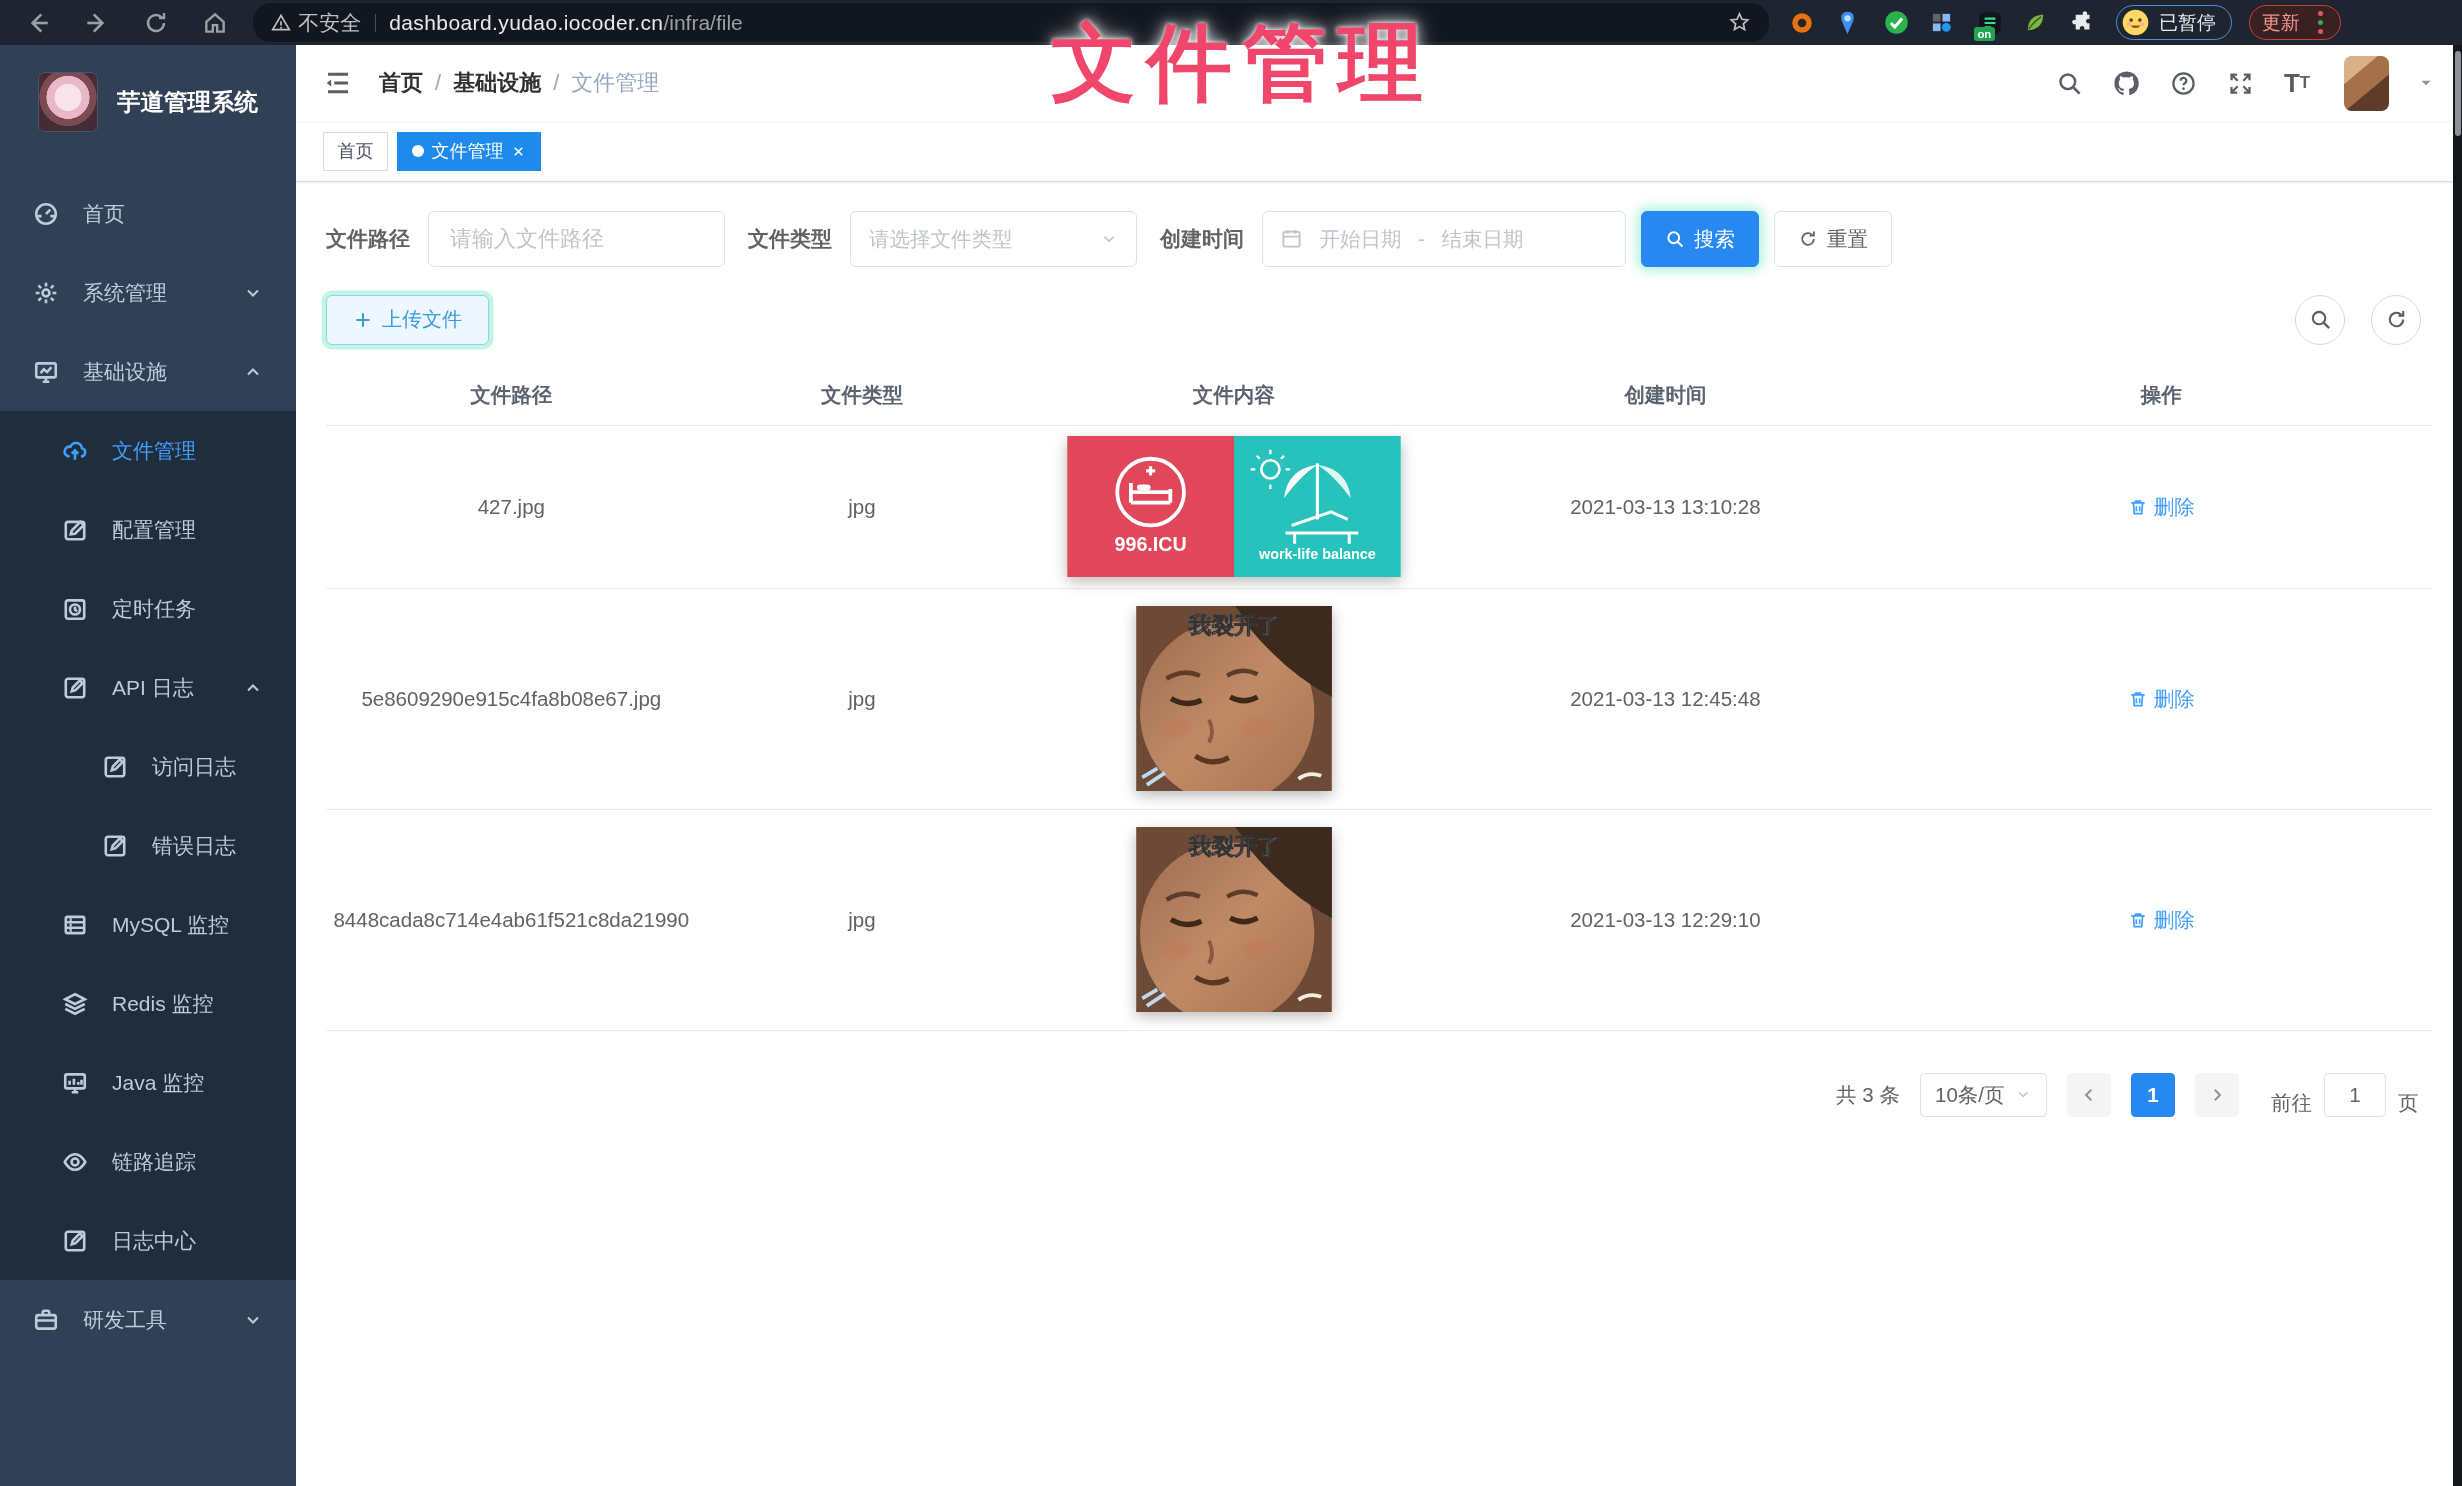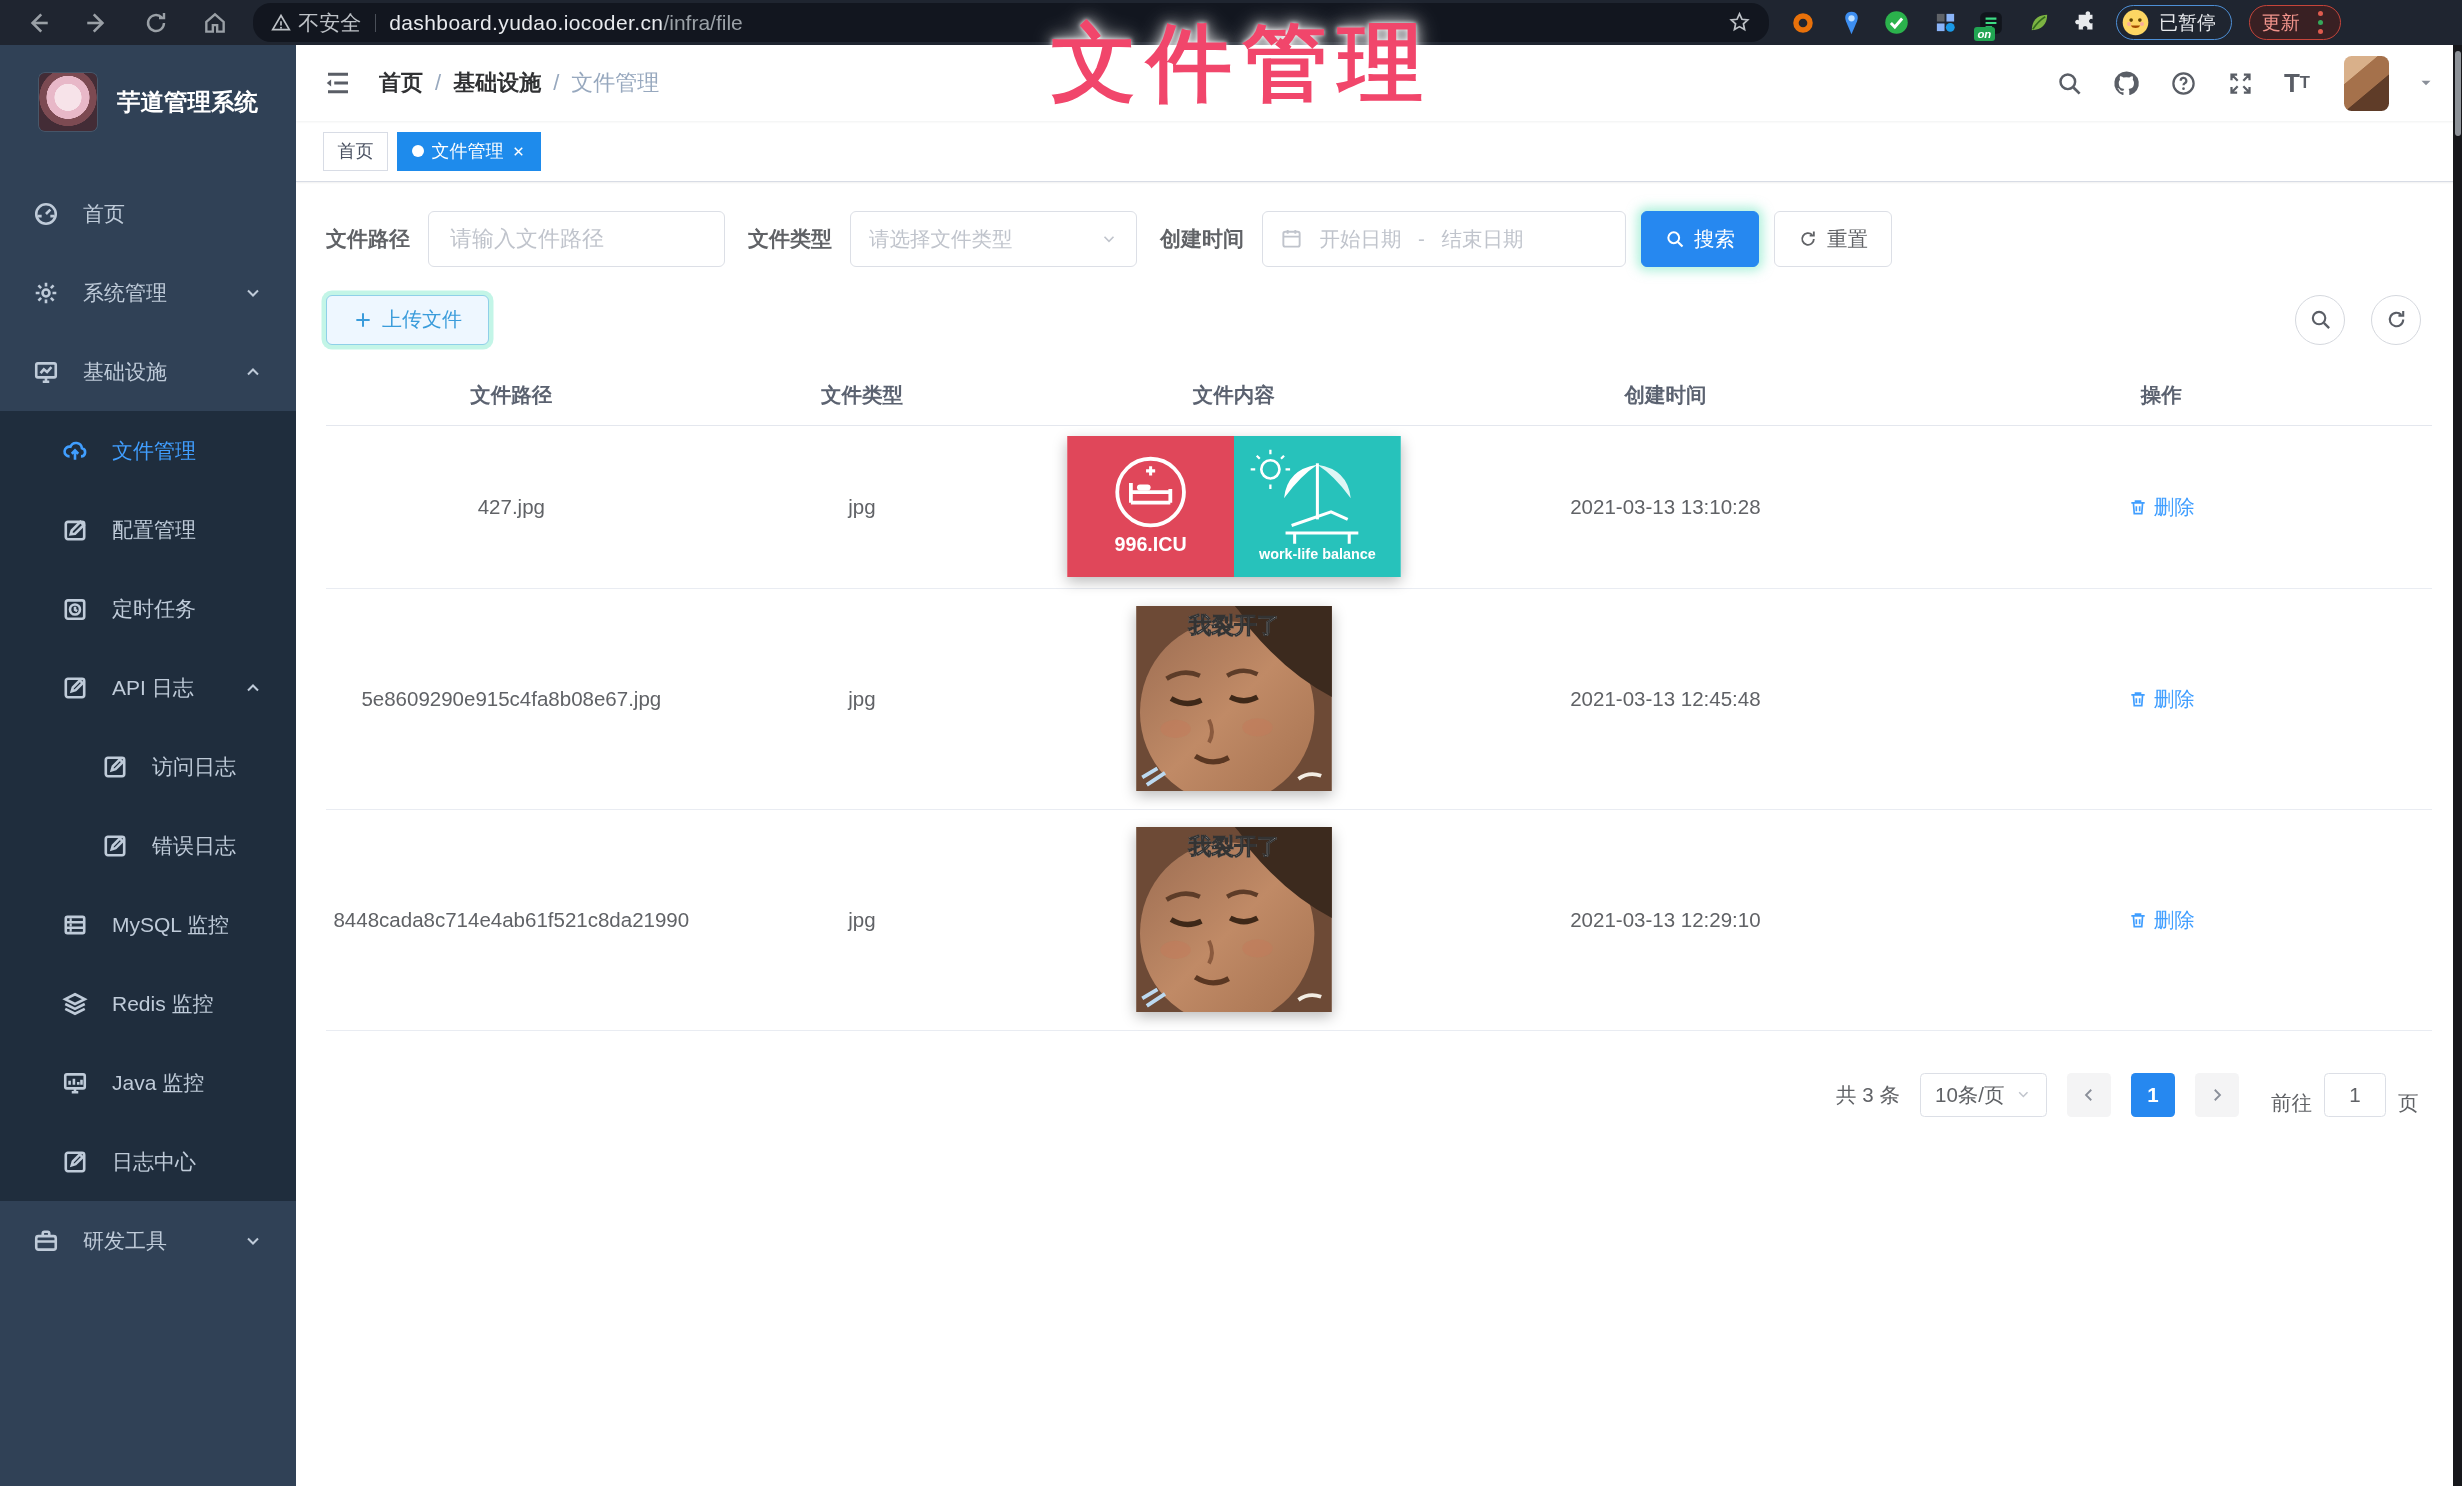--- a/index.html
+++ b/index.html
@@ -11,21 +11,21 @@
   .browser-bar { position:absolute; top:0; left:0; width:2462px; height:45px; background:#1f2530; display:flex; align-items:center; padding:0 10.6px; z-index:50; }
   .bb-nav { display:flex; align-items:center; gap:29px; margin-left:12px; color:#9aa0a6; }
   .bb-btn { width:30px; height:30px; display:flex; align-items:center; justify-content:center; }
   .url-pill { margin-left:23px; height:39px; flex:0 0 1516px; background:#12161f; border-radius:18px; display:flex; align-items:center; padding:0 18px; color:#e8eaed; }
   .url-sec { color:#bdc1c6; display:flex; align-items:center; gap:7.6px; }
   .url-div { width:0.8px; height:18px; background:#4a4f58; margin:0 13.6px; }
   .url-host { color:#e8eaed; letter-spacing:0.4px; }
   .url-path { color:#9aa0a6; }
   .url-star { margin-left:auto; }
   .ext-row { display:flex; align-items:center; gap:20px; margin-left:20px; }
-  .ext-ic { width:27px; height:27px; display:flex; align-items:center; justify-content:flex-end; position:relative;font-style:italic; }
+  .ext-ic { width:27px; height:27px; display:flex; align-items:center; justify-content:flex-start; position:relative; }
   .on-badge { position:absolute; bottom:-4.5px; left:-3px; background:#21a552; color:#fff; font-size:11.4px; font-weight:bold; border-radius:3px; padding:0.8px 3.8px; }
   .paused-pill { margin-left:18px; display:flex; align-items:center; gap:9px; border:1.5px solid #4d8fd6; border-radius:18px; height:35px; padding:0 15px 0 4.5px; color:#e8eaed; font-size:19px; }
   .upd-btn { margin-left:16.7px; display:flex; align-items:center; gap:10.6px; border:1.5px solid #c5443a; border-radius:18px; height:35px; padding:0 12px; background:#392023; color:#f0938b; font-size:19px; }
   .kebab { display:flex; flex-direction:column; gap:3.8px; margin-left:3px; padding:0 4.5px; }
   .kebab i { width:5.3px; height:5.3px; border-radius:50%; background:#e05b4e; display:block; }
   .kebab i:nth-child(2){ background:#35a85a; }
 
   
   .scroll-strip { position:absolute; top:45px; right:0; width:9px; bottom:0; background:#16171b; z-index:60; }
   .scroll-thumb { position:absolute; top:6px; left:1.5px; width:6px; height:85px; background:#8d9298; border-radius:3px; }
@@ -360,20 +360,29 @@
       </div>
       <div class="mi lvl2">
         <span class="mi-icon">
             <svg viewBox="0 0 24 24" width="26" height="26">
               <rect x="3" y="4" width="18" height="13" rx="1.5" class="mi-stroke"></rect>
               <path d="M9 20.5 H15 M12 17 V20.5" class="mi-stroke"></path>
               <path d="M7 13.5 V10 M11 13.5 V8 M15 13.5 V11 M18 13.5 V9" class="mi-stroke"></path>
             </svg>
           </span>
         <span class="mi-label">Java 监控</span>
+      </div>
+      <div class="mi lvl2">
+        <span class="mi-icon">
+            <svg viewBox="0 0 24 24" width="26" height="26">
+              <path d="M2.5 12 C5.5 6.8 9 4.8 12 4.8 C15 4.8 18.5 6.8 21.5 12 C18.5 17.2 15 19.2 12 19.2 C9 19.2 5.5 17.2 2.5 12 Z" class="mi-stroke"></path>
+              <circle cx="12" cy="12" r="3.2" class="mi-stroke"></circle>
+            </svg>
+          </span>
+        <span class="mi-label">链路追踪</span>
       </div>
       <div class="mi lvl2">
         <span class="mi-icon">
             <svg viewBox="0 0 24 24" width="26" height="26">
               <rect x="3.5" y="3.5" width="17" height="17" rx="2" class="mi-stroke"></rect>
               <path d="M9 15 L10 11.5 L16.5 5 L19 7.5 L12.5 14 Z" class="mi-stroke"></path>
             </svg>
           </span>
         <span class="mi-label">日志中心</span>
       </div>

